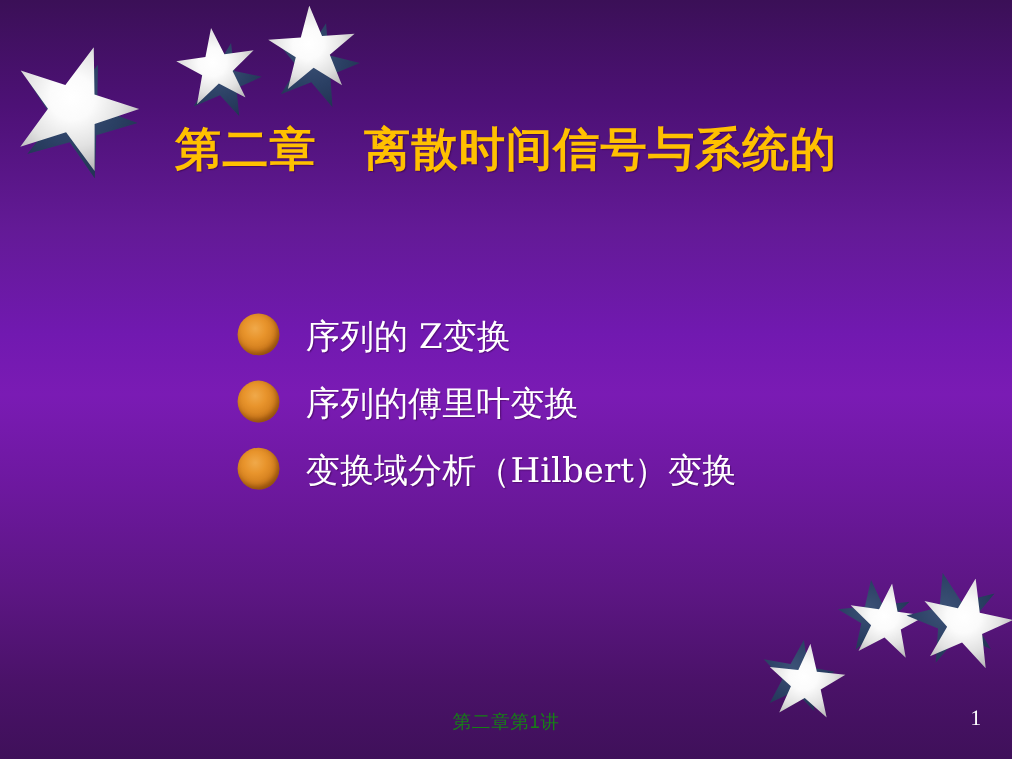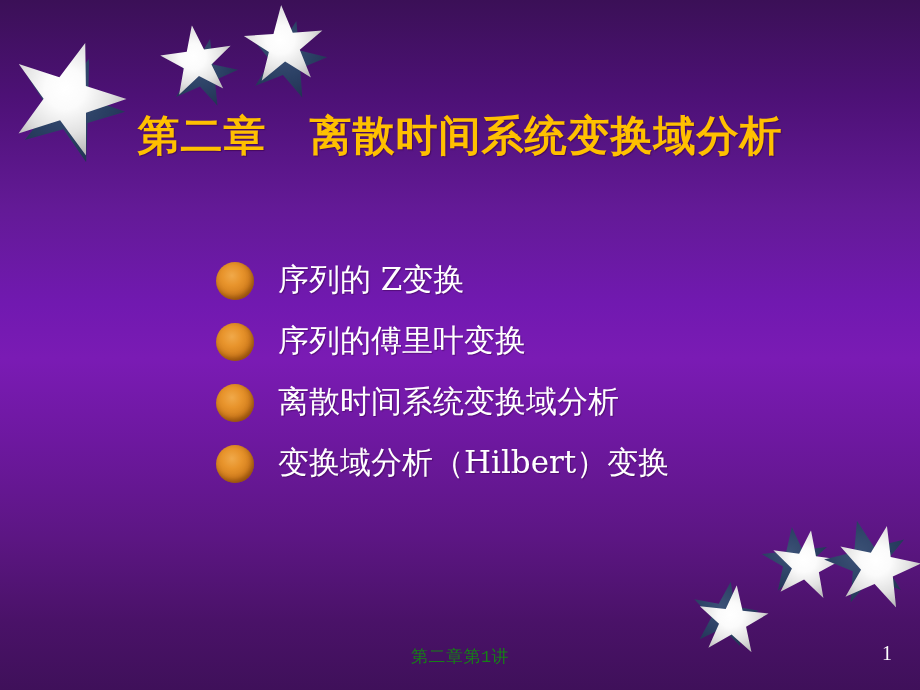--- a/index.html
+++ b/index.html
@@ -68,21 +68,21 @@
 
   
   #bullet-list {
     position: absolute;
     left: 216px;
     top: 262px;
     width: 640px;
   }
   .bullet-row {
     display: flex;
-    align-items: flex-start;
+    align-items: flex-end;
     height: 61px;
   }
   .bullet-marker {
     flex: 0 0 auto;
     width: 38px;
     height: 38px;
     border-radius: 50%;
     background: radial-gradient(circle at 42% 36%, #f0a94a 0%, #e8942c 30%, #d07c1c 62%, #a75a10 100%);
     box-shadow: inset -2px -3px 5px rgba(90,40,0,0.45);
   }
@@ -98,21 +98,21 @@
 
   
   #footer-text {
     position: absolute;
     left: 0;
     top: 645px;
     width: 920px;
     text-align: center;
     color: #167f16;
     font-size: 17px;
-    font-family: Liberation Mono, monospace;
+    font-family: Liberation Sans, sans-serif;
     letter-spacing: 0.5px;
   }
   #page-number {
     position: absolute;
     right: 28px;
     top: 642px;
     color: #ffffff;
     font-size: 20px;
     font-family: "Liberation Serif", "DejaVu Serif", serif;
   }
@@ -131,39 +131,35 @@
     <div class="star back" style="transform: rotate(12deg) translate(8px, 10px) scale(0.95);"></div>
     <div class="star front" style="transform: rotate(-8deg);"></div>
   </div>
 
   <div class="star-group" style="left:243px; top:5px; width:82px; height:82px;">
     <div class="star back" style="transform: rotate(14deg) translate(6px, 13px) scale(0.98);"></div>
     <div class="star front" style="transform: rotate(-4deg);"></div>
   </div>
 
   <div id="title-block">
-    <span class="tline">第二章　离散时间系统变换域分析</span>
+    <span class="tline">第二章　离散时间信号与系统的</span>
   </div>
 
   <div id="bullet-list">
 
     <div class="bullet-row">
       <div class="bullet-marker"></div>
       <div class="bullet-text">序列的 Z变换</div>
     </div>
 
     <div class="bullet-row">
       <div class="bullet-marker"></div>
       <div class="bullet-text">序列的傅里叶变换</div>
     </div>
 
-    <div class="bullet-row">
-      <div class="bullet-marker"></div>
-      <div class="bullet-text">离散时间系统变换域分析</div>
-    </div>
 
     <div class="bullet-row">
       <div class="bullet-marker"></div>
       <div class="bullet-text">变换域分析（Hilbert）变换</div>
     </div>
 
   </div>
 
   <div class="star-group" style="left:697px; top:585px; width:72px; height:72px;">
     <div class="star back" style="transform: rotate(10deg) translate(-9px, -4px) scale(0.95);"></div>

